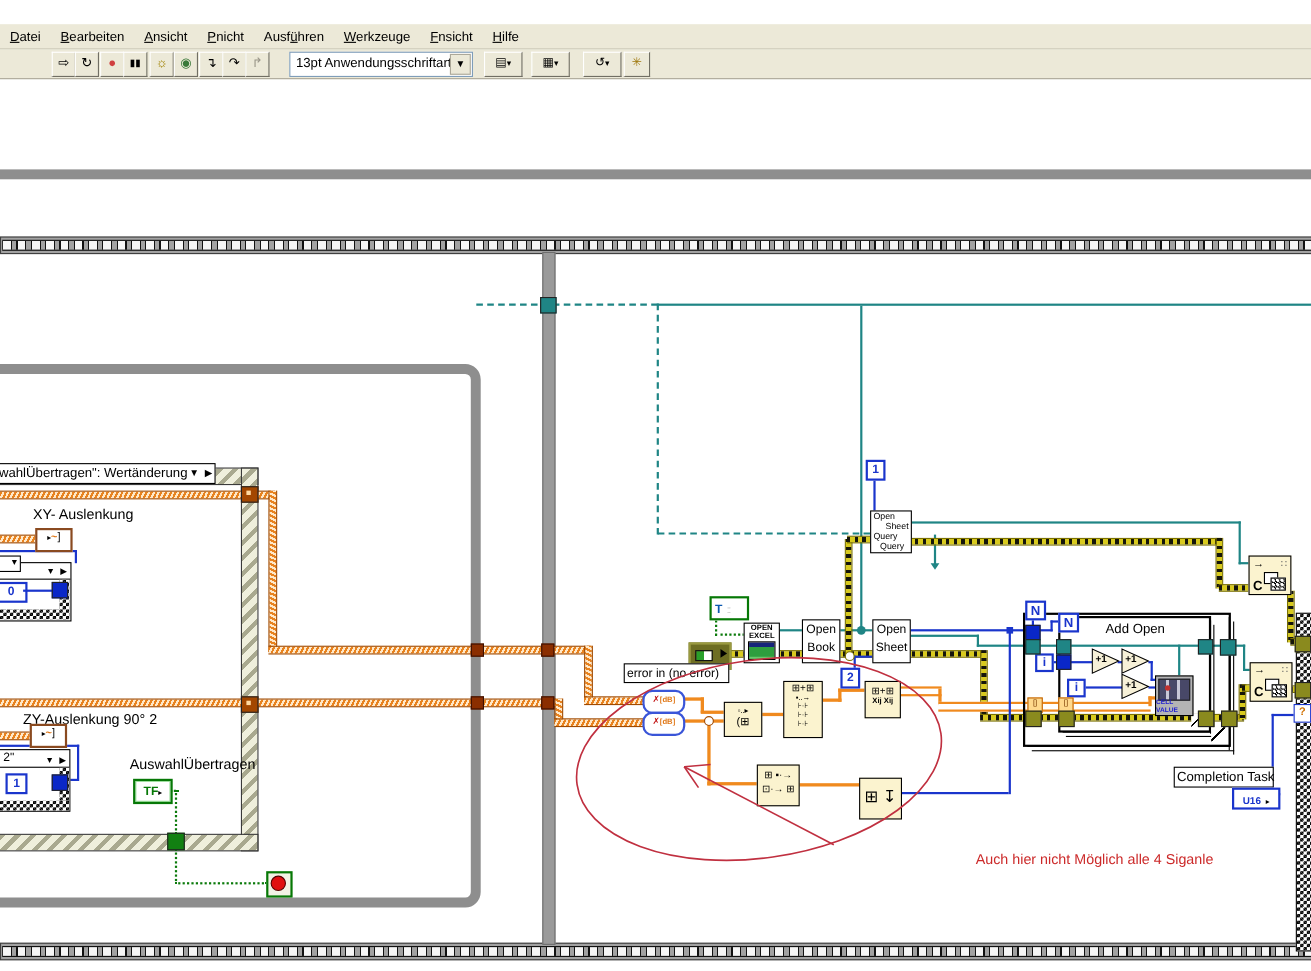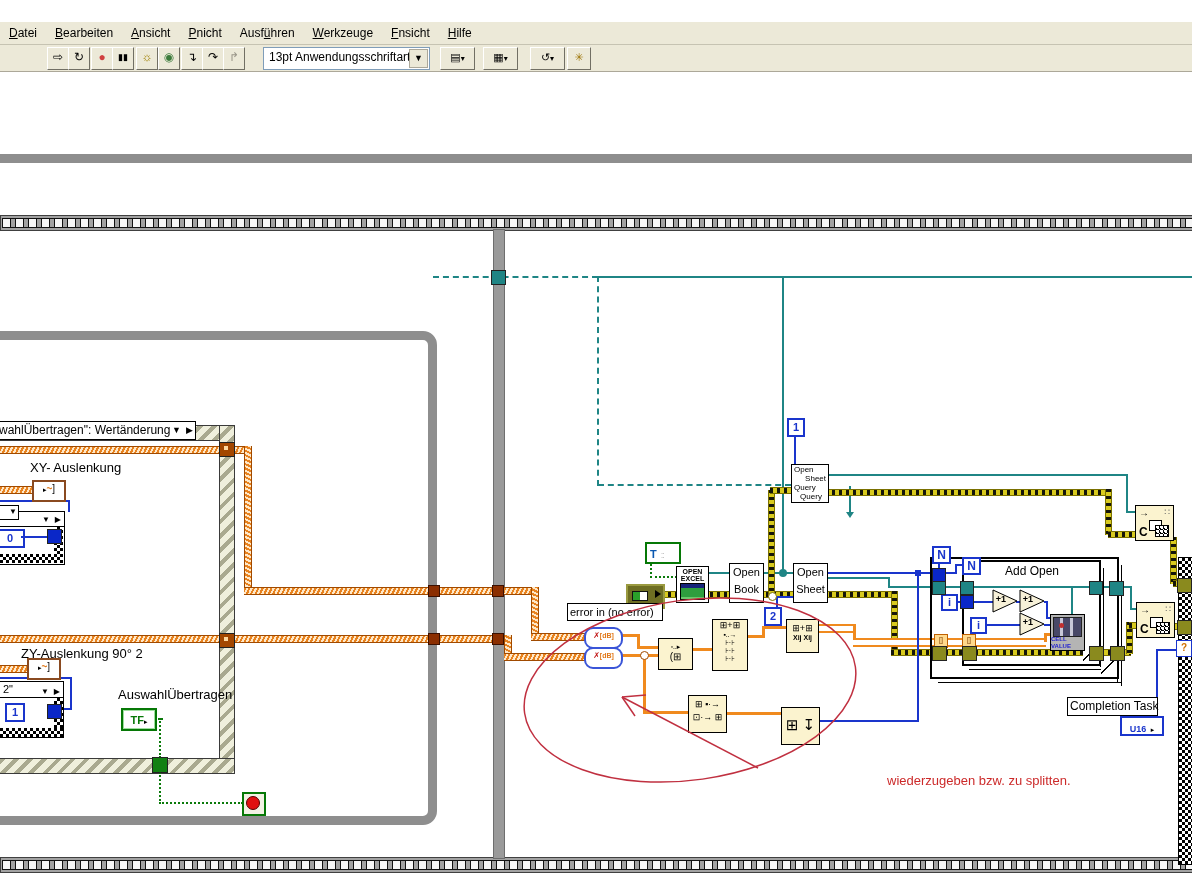--- a/index.html
+++ b/index.html
@@ -445,16 +445,16 @@
     <span style="font-size:7px">▸</span>
   </div>
 
   <svg class="abs" style="left:505px;top:585px;z-index:7;pointer-events:none" width="370" height="215">
     <ellipse cx="185" cy="105" rx="167" ry="90" transform="rotate(-8 185 105)" fill="none" stroke="#c03040" stroke-width="1.5"></ellipse>
     <line x1="117" y1="112" x2="253" y2="183" stroke="#c03040" stroke-width="1.5"></line>
     <line x1="117" y1="112" x2="130" y2="131" stroke="#c03040" stroke-width="1.5"></line>
     <line x1="117" y1="112" x2="141" y2="110" stroke="#c03040" stroke-width="1.5"></line>
   </svg>
   <div class="abs" style="left:887px;top:769px;color:#cc2a2a;font-size:13px;line-height:23px;z-index:7;white-space:nowrap">
-    <div>wiederzugeben bzw. zu splitten.</div>
+    <div>Auch hier nicht Möglich alle 4 Siganle</div>
   </div>
 
 </div>
 
 </body></html>

